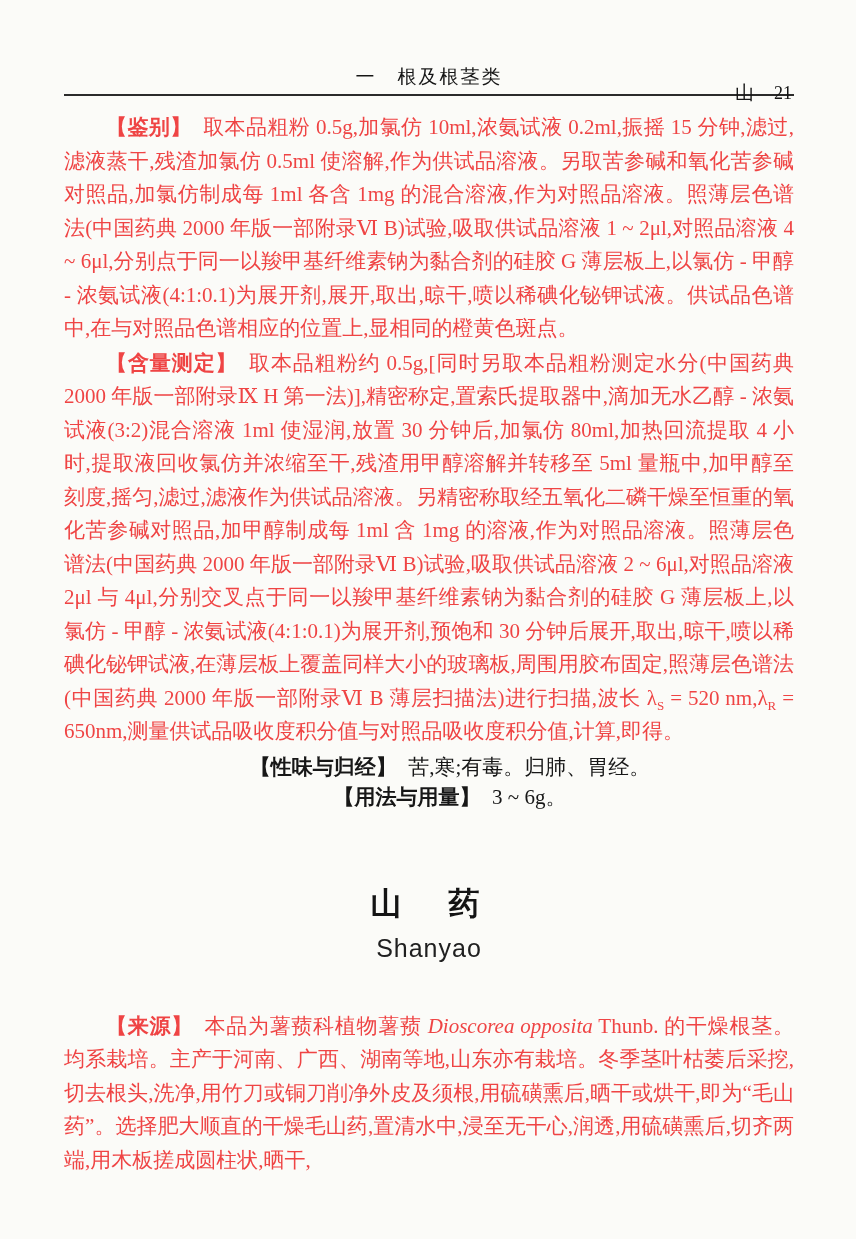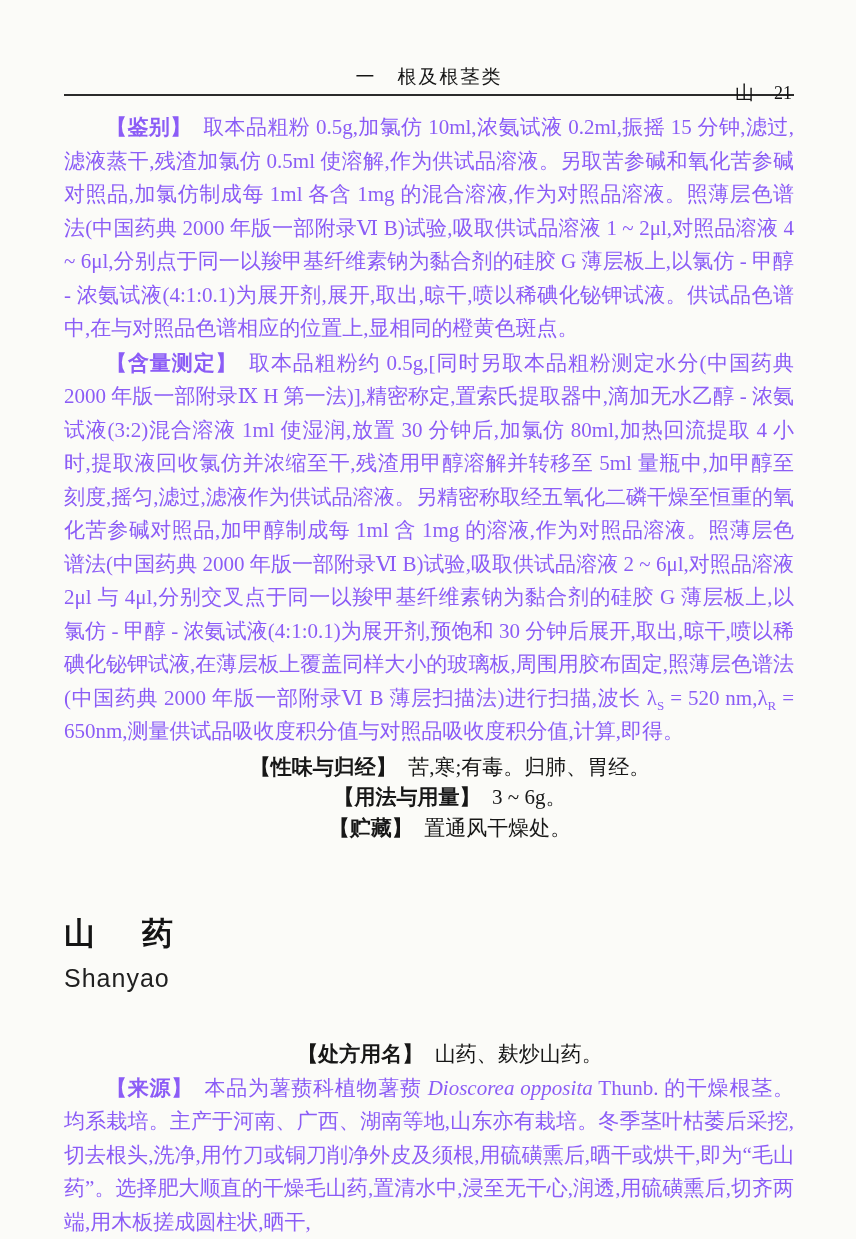--- a/index.html
+++ b/index.html
@@ -17,35 +17,35 @@
   .rh-center { text-align:center; letter-spacing:2px; }
   .rh-right { position:absolute; right:2px; top:16px; }
   .rh-right .pg-num { margin-left:20px; font-size:18px; }
   .header-rule { border-top:2px solid #2b2b2b; margin-top:4px; }
 
   
   .text-block { margin-top:14px; }
   .body-para {
     font-size:21px; line-height:33.5px;
     text-align:justify; text-indent:2em;
-    color:#8b5cf6;
+    color:#ef4444;
   }
   .label {
     font-family:"Liberation Sans","DejaVu Sans",sans-serif;
     font-weight:700; margin-right:0.55em;
   }
   sub { font-size:13px; line-height:0; }
   .item {
     font-size:21px; line-height:30.5px;
     text-indent:2em; color:#171717;text-align:center;
   }
   .items-block { margin-top:3px; }
 
   
-  .entry-title { margin-top:70px; text-align:left; }
+  .entry-title { margin-top:70px; text-align:center; }
   .title-cn {
     font-family:"Liberation Sans","DejaVu Sans",sans-serif;
     font-size:31px; font-weight:700; letter-spacing:8px; color:#141414;
   }
   .title-pinyin {
     font-family:"Liberation Sans","DejaVu Sans",sans-serif;
     font-size:25px; font-weight:400; margin-top:9px; letter-spacing:1px; color:#202020;
   }
 
   .entry-body { margin-top:46px; }
@@ -66,29 +66,27 @@
   <main class="text-block">
 
     <p class="body-para"><span class="label">【鉴别】</span><span>取本品粗粉 0.5g,加氯仿 10ml,浓氨试液 0.2ml,振摇 15 分钟,滤过,滤液蒸干,残渣加氯仿 0.5ml 使溶解,作为供试品溶液。另取苦参碱和氧化苦参碱对照品,加氯仿制成每 1ml 各含 1mg 的混合溶液,作为对照品溶液。照薄层色谱法(中国药典 2000 年版一部附录Ⅵ B)试验,吸取供试品溶液 1 ~ 2μl,对照品溶液 4 ~ 6μl,分别点于同一以羧甲基纤维素钠为黏合剂的硅胶 G 薄层板上,以氯仿 - 甲醇 - 浓氨试液(4:1:0.1)为展开剂,展开,取出,晾干,喷以稀碘化铋钾试液。供试品色谱中,在与对照品色谱相应的位置上,显相同的橙黄色斑点。</span></p>
 
     <p class="body-para"><span class="label">【含量测定】</span><span>取本品粗粉约 0.5g,[同时另取本品粗粉测定水分(中国药典 2000 年版一部附录Ⅸ H 第一法)],精密称定,置索氏提取器中,滴加无水乙醇 - 浓氨试液(3:2)混合溶液 1ml 使湿润,放置 30 分钟后,加氯仿 80ml,加热回流提取 4 小时,提取液回收氯仿并浓缩至干,残渣用甲醇溶解并转移至 5ml 量瓶中,加甲醇至刻度,摇匀,滤过,滤液作为供试品溶液。另精密称取经五氧化二磷干燥至恒重的氧化苦参碱对照品,加甲醇制成每 1ml 含 1mg 的溶液,作为对照品溶液。照薄层色谱法(中国药典 2000 年版一部附录Ⅵ B)试验,吸取供试品溶液 2 ~ 6μl,对照品溶液 2μl 与 4μl,分别交叉点于同一以羧甲基纤维素钠为黏合剂的硅胶 G 薄层板上,以氯仿 - 甲醇 - 浓氨试液(4:1:0.1)为展开剂,预饱和 30 分钟后展开,取出,晾干,喷以稀碘化铋钾试液,在薄层板上覆盖同样大小的玻璃板,周围用胶布固定,照薄层色谱法(中国药典 2000 年版一部附录Ⅵ B 薄层扫描法)进行扫描,波长 λ</span><sub>S</sub><span> = 520 nm,λ</span><sub>R</sub><span> = 650nm,测量供试品吸收度积分值与对照品吸收度积分值,计算,即得。</span></p>
 
 
     <div class="items-block">
       <p class="item"><span class="label">【性味与归经】</span><span>苦,寒;有毒。归肺、胃经。</span></p>
       <p class="item"><span class="label">【用法与用量】</span><span>3 ~ 6g。</span></p>
-      <p class="item"><span class="label">【贮藏】</span><span>置通风干燥处。</span></p>
     </div>
 
   </main>
 
   <section class="entry-title">
     <h1 class="title-cn">山　药</h1>
     <div class="title-pinyin">Shanyao</div>
   </section>
 
   <section class="entry-body">
-    <p class="item"><span class="label">【处方用名】</span><span>山药、麸炒山药。</span></p>
 
     <p class="body-para"><span class="label">【来源】</span><span>本品为薯蓣科植物薯蓣 </span><span class="latin">Dioscorea opposita</span><span> Thunb. 的干燥根茎。均系栽培。主产于河南、广西、湖南等地,山东亦有栽培。冬季茎叶枯萎后采挖,切去根头,洗净,用竹刀或铜刀削净外皮及须根,用硫磺熏后,晒干或烘干,即为“毛山药”。选择肥大顺直的干燥毛山药,置清水中,浸至无干心,润透,用硫磺熏后,切齐两端,用木板搓成圆柱状,晒干,</span></p>
   </section>
 
 </div>
 
 </body></html>

